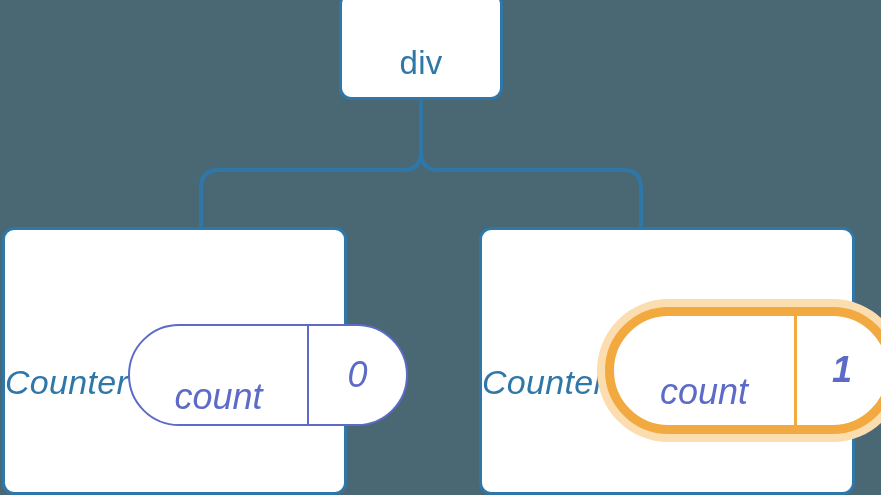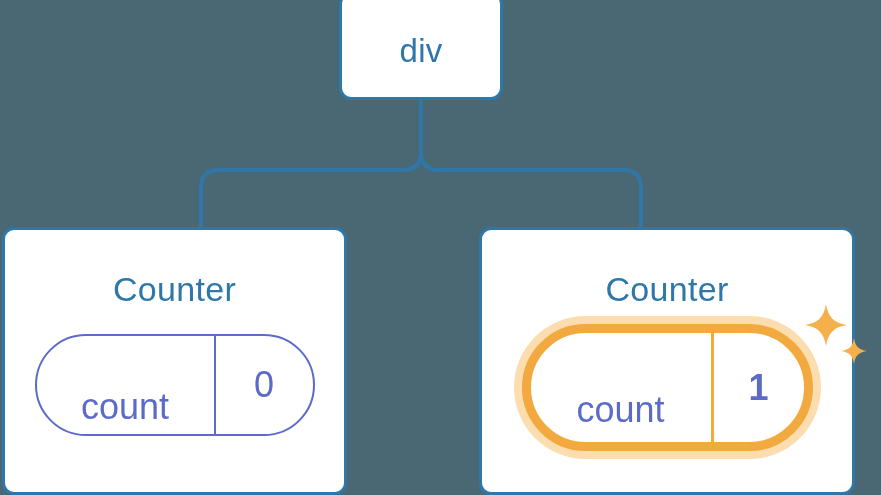--- a/index.html
+++ b/index.html
@@ -50,27 +50,28 @@
     align-items: center;
     justify-content: center;
   }
 
   .node-root .node-title {
     font-size: 33px;
     color: #2e77a8;
     letter-spacing: 0.2px;
     line-height: 1;
     position: relative;
-    top: 4px;
+    top: 16px;
   }
 
   .node-child {
     display: flex;
-    flex-direction: column;
+    flex-direction: row;
     align-items: center;
+    font-style: italic;
   }
 
   .node-left {
     left: 2px;
     top: 227px;
     width: 345px;
     height: 268px;
   }
 
   .node-right {

